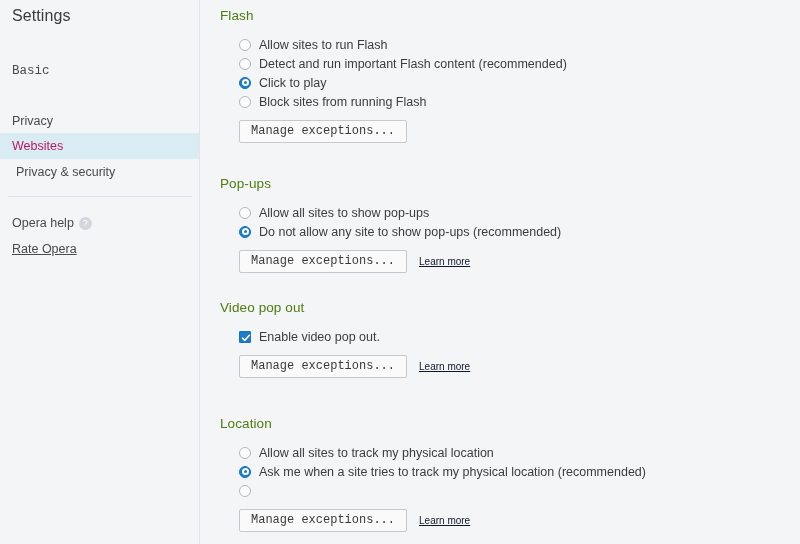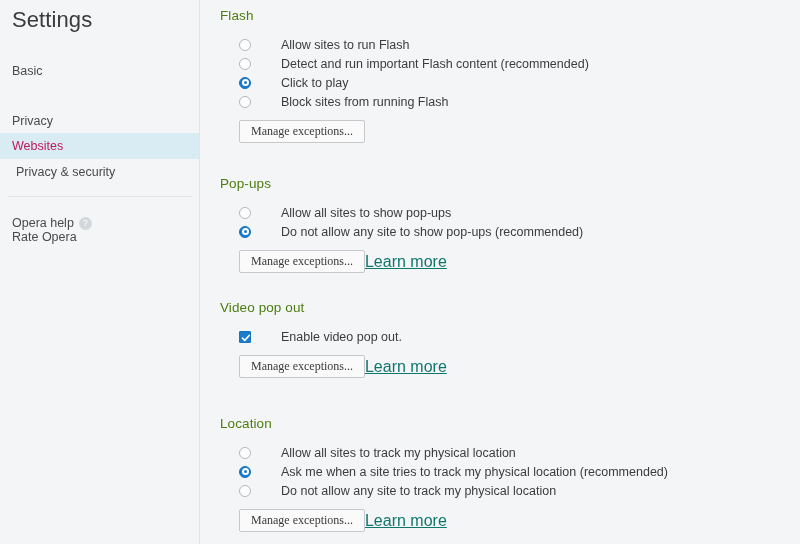--- a/index.html
+++ b/index.html
@@ -28,55 +28,55 @@
     height: 544px;
     background: #f4f5f7;
     border-right: 1px solid #e2e4e7;
     box-sizing: border-box;
     flex: 0 0 200px;
   }
   .settings-title {
     position: absolute;
     left: 12px;
     top: 7px;
-    font-size: 22px;
+    font-size: 16px;
     color: #3b3b3b;
     letter-spacing: 0.1px;
   }
   .nav-item {
     position: absolute;
     left: 0;
     width: 199px;
     height: 26px;
     line-height: 26px;
     box-sizing: border-box;
     padding-left: 12px;
     font-size: 12.5px;
     color: #4a4a4a;
     cursor: default;
     white-space: nowrap;
   }
   .nav-item.selected {
     background: #d9ecf4;
     color: #be185d;
   }
-  .nav-basic     { top: 58px; }
+  .nav-basic     { top: 58px; font-family: Liberation Mono, monospace; }
   .nav-browser   { top: 108px; }
   .nav-websites  { top: 133px; }
   .nav-privacy   { top: 159px; padding-left: 16px; }
   .sidebar-divider {
     position: absolute;
     left: 8px;
     top: 196px;
     width: 184px;
     height: 1px;
     background: #e0e2e5;
   }
   .nav-help   { top: 210px; }
-  .nav-rate   { top: 224px; }
+  .nav-rate   { top: 236px; text-decoration: underline; }
 
   .help-icon {
     display: inline-block;
     width: 13px;
     height: 13px;
     border-radius: 50%;
     background: #d3d6da;
     color: #ffffff;
     font-size: 9px;
     line-height: 13px;
@@ -107,21 +107,20 @@
   }
   .options {
     margin-left: 19px;
   }
 
   .opt-row {
     display: flex;
     align-items: center;
     height: 19px;
     cursor: default;
-    gap: 22px;
   }
   .opt-label {
     font-size: 12.5px;
     color: #3c3c3c;
     margin-left: 8px;
     white-space: nowrap;
   }
 
   
   .radio {
@@ -176,38 +175,39 @@
     top: 1px;
   }
 
   
   .controls {
     display: flex;
     align-items: center;
     margin-top: 9px;
   }
   .btn {
-    font-family: Liberation Serif, serif;
+    font-family: Liberation Mono, monospace;
     font-size: 12px;
     color: #3a3a3a;
     background: #fafafa;
     border: 1px solid #c6c8cb;
     border-radius: 2px;
     padding: 0 11px;
     height: 23px;
     line-height: 21px;
     min-width: 122px;
     box-sizing: border-box;
     cursor: default;
     white-space: nowrap;
   }
   .learn-link {
-    font-size: 16px;
-    color: #0f766e;
+    font-size: 10px;
+    color: #0f172a;
     text-decoration: underline;
+    margin-left: 12px;
     cursor: pointer;
     white-space: nowrap;
   }
 
   
   .sec-flash    { top: 8px; }
   .sec-popups   { top: 176px; }
   .sec-video    { top: 300px; }
   .sec-location { top: 416px; }
 </style>
@@ -323,21 +323,20 @@
         <div class="opt-row">
           <span class="radio"></span>
           <span class="opt-label">Allow all sites to track my physical location</span>
         </div>
         <div class="opt-row">
           <span class="radio checked"></span>
           <span class="opt-label">Ask me when a site tries to track my physical location (recommended)</span>
         </div>
         <div class="opt-row">
           <span class="radio"></span>
-          <span class="opt-label">Do not allow any site to track my physical location</span>
         </div>
 
         <div class="controls">
           <button class="btn">Manage exceptions...</button>
           <span class="learn-link">Learn more</span>
         </div>
       </div>
     </div>
 
   </div>

